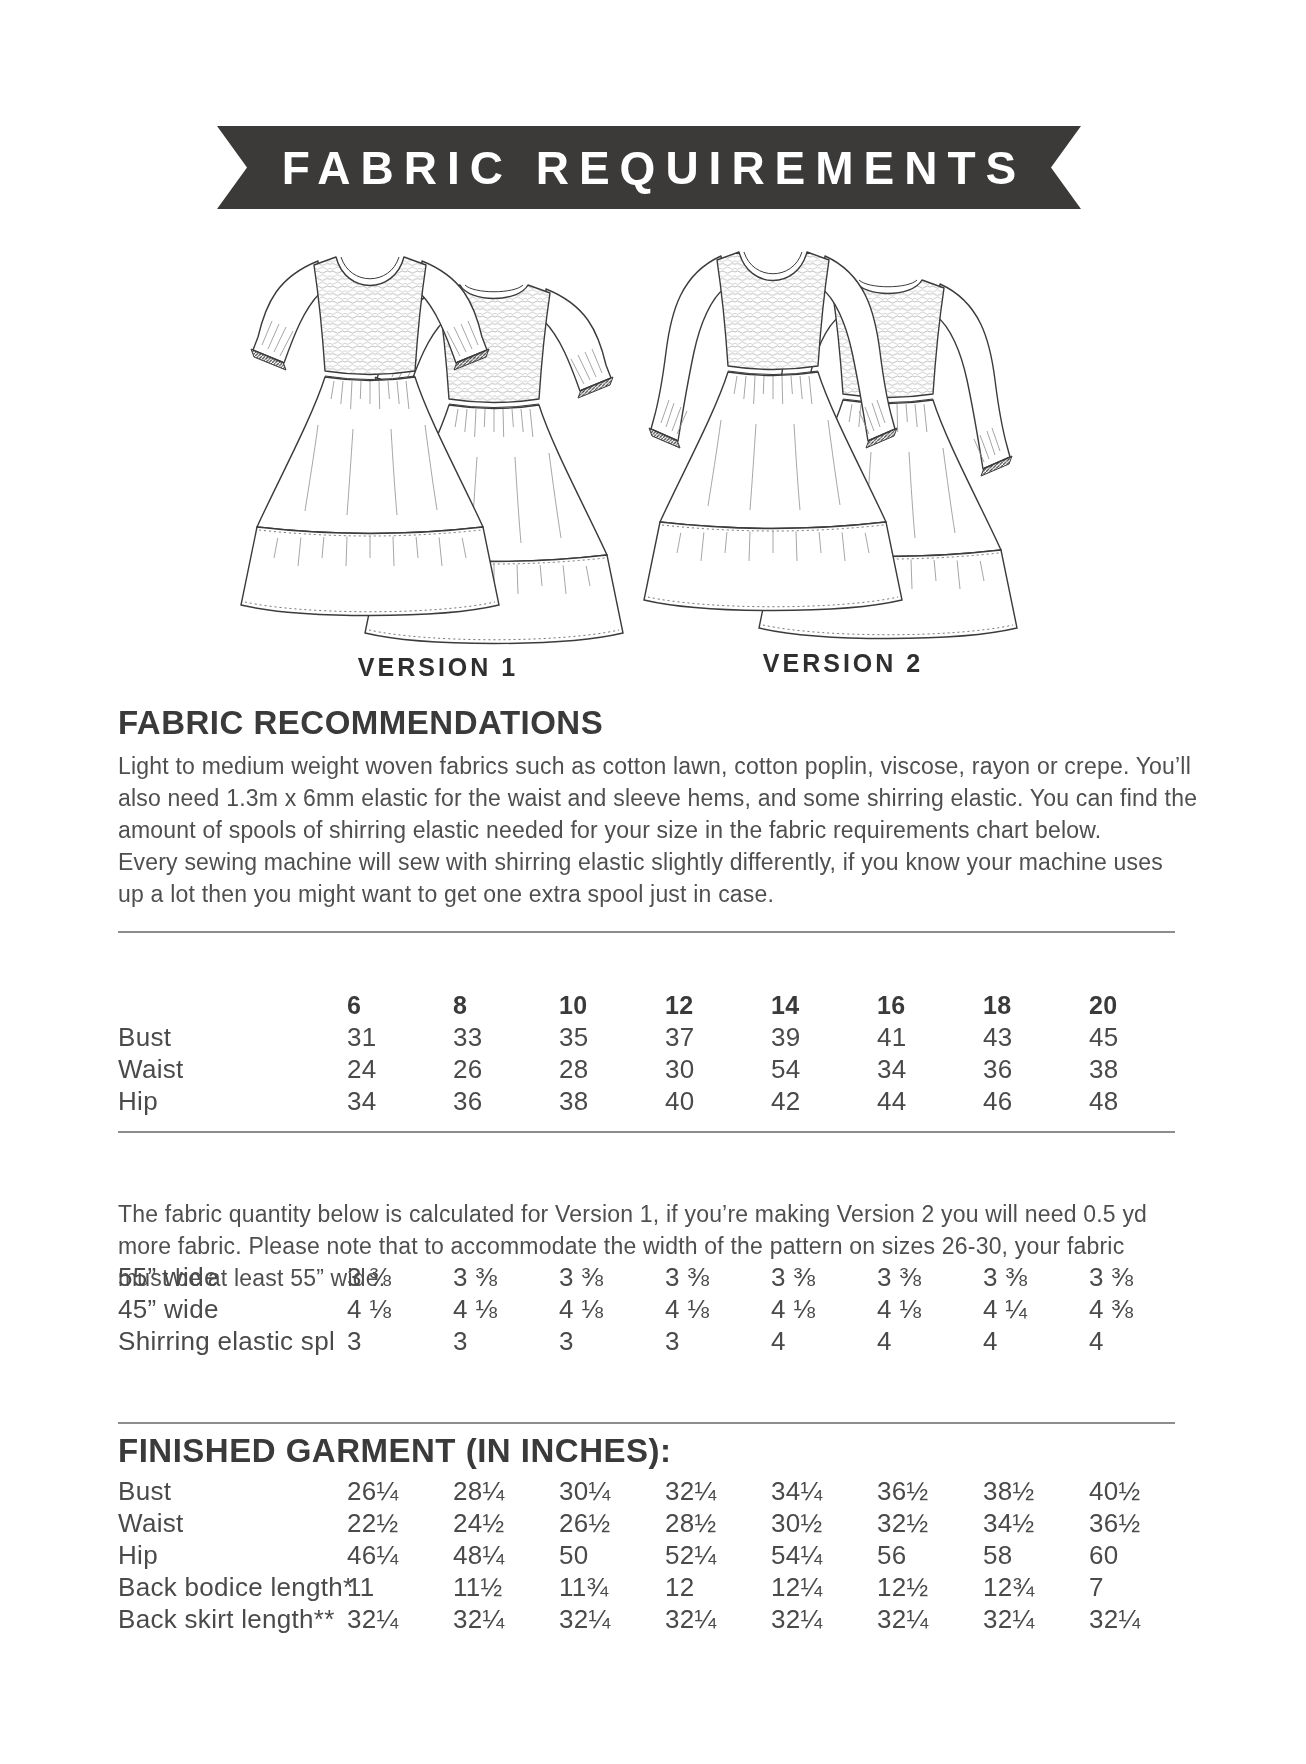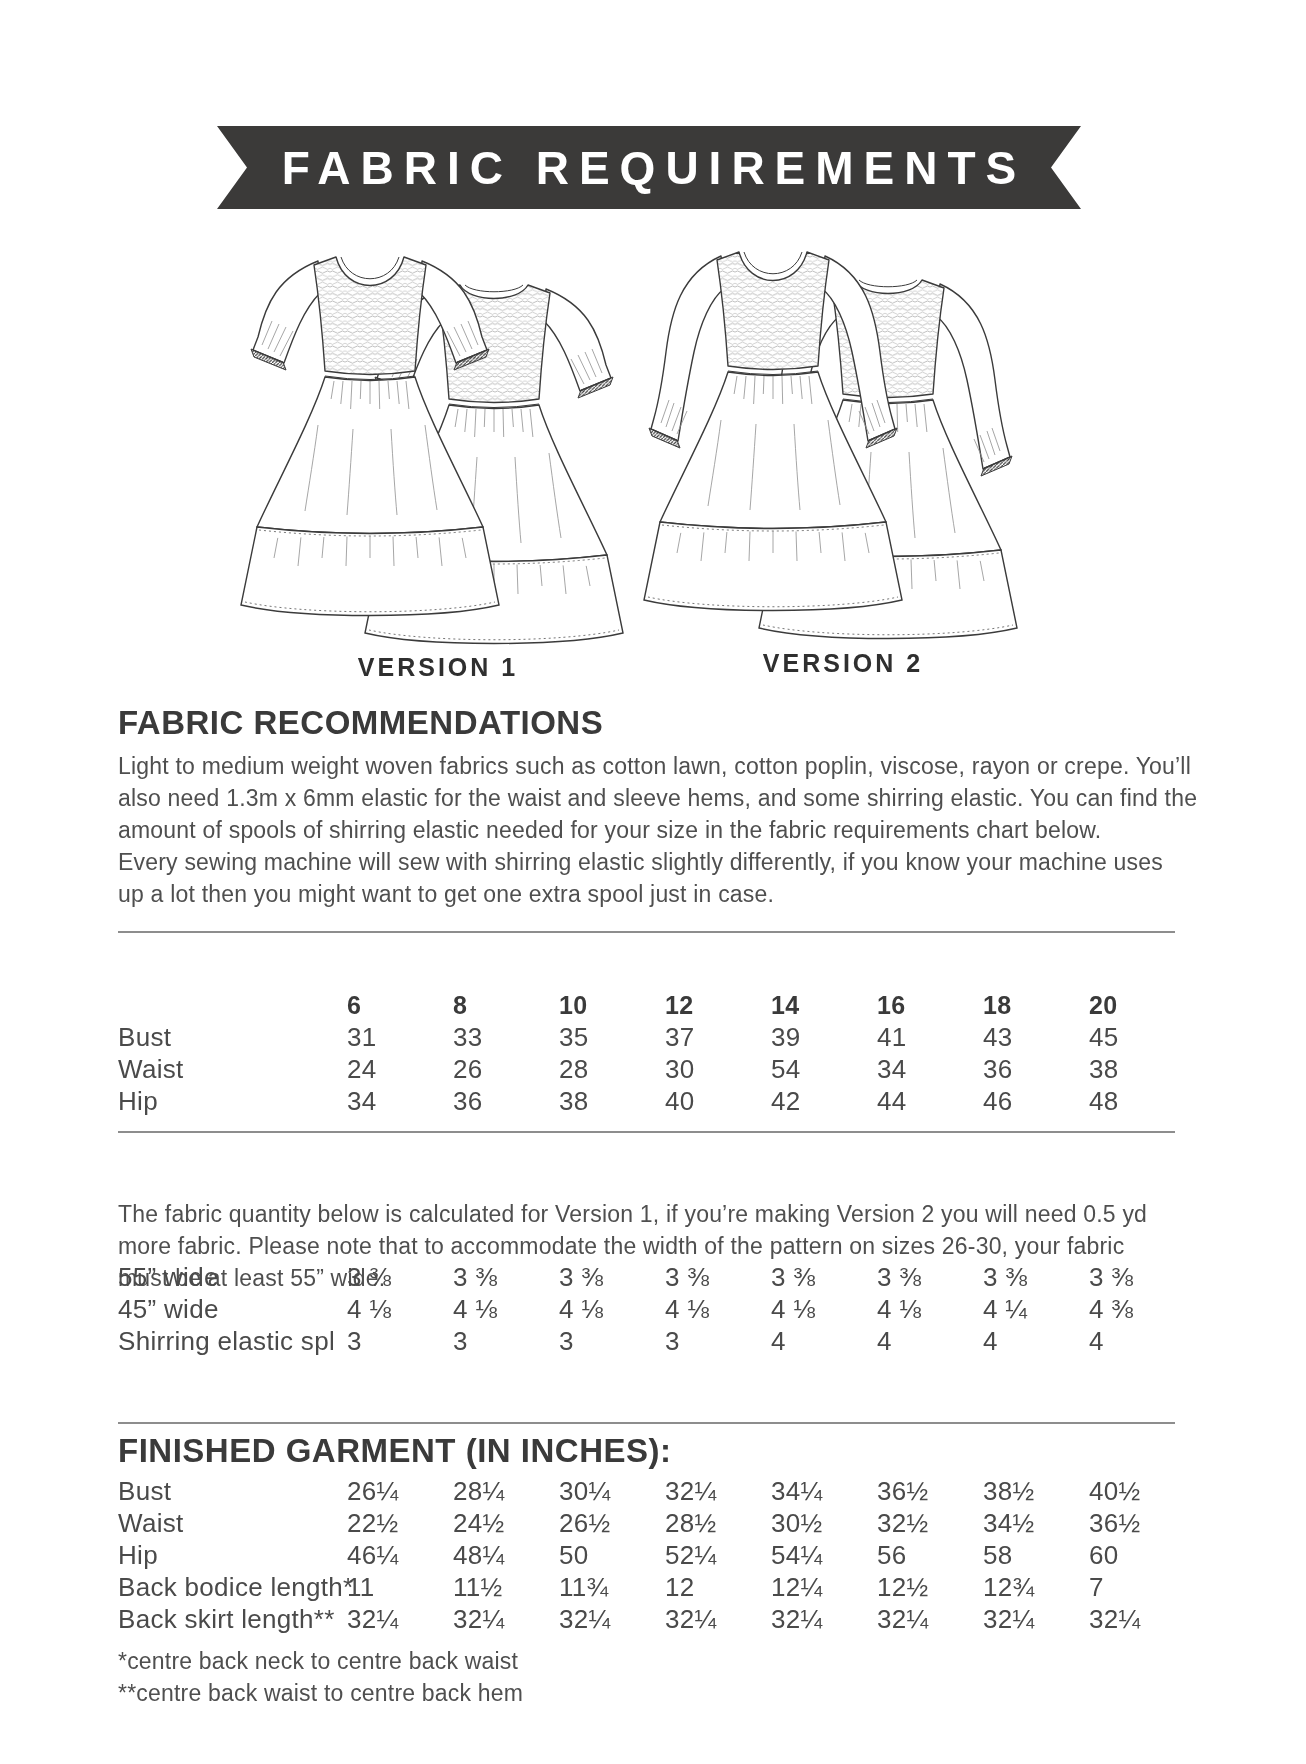--- a/index.html
+++ b/index.html
@@ -397,16 +397,14 @@
         <span>32¼</span>
         <span>32¼</span>
         <span>32¼</span>
         <span>32¼</span>
         <span>32¼</span>
         <span>32¼</span>
         <span>32¼</span>
       </div>
     </div>
 
-  <p class="para" style="top:1645px">*centre back neck to centre back waist
-**centre back waist to centre back hem</p>
 
 </div>
 
 </body></html>

